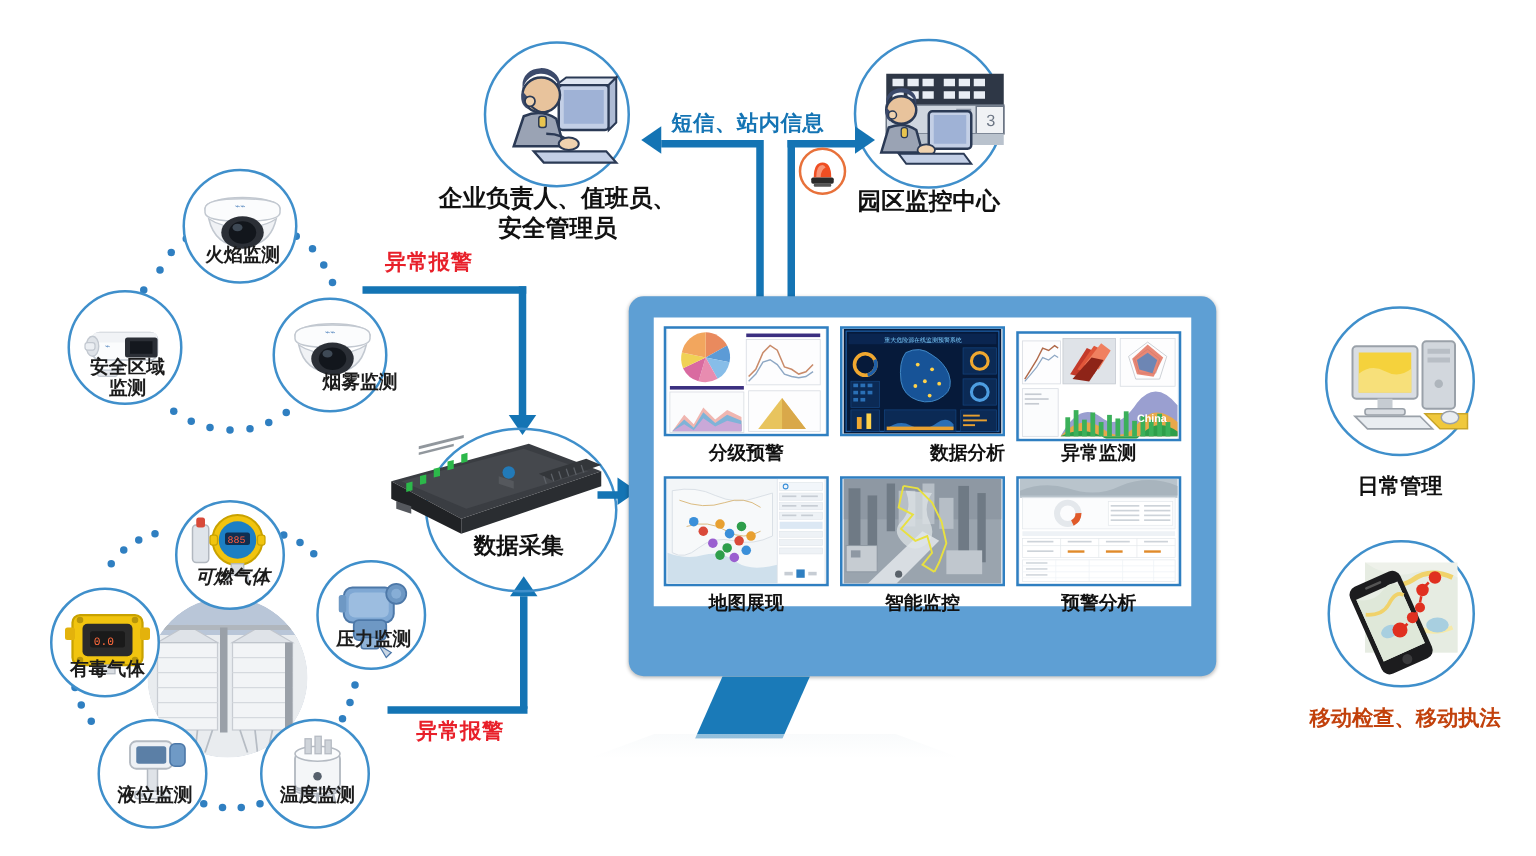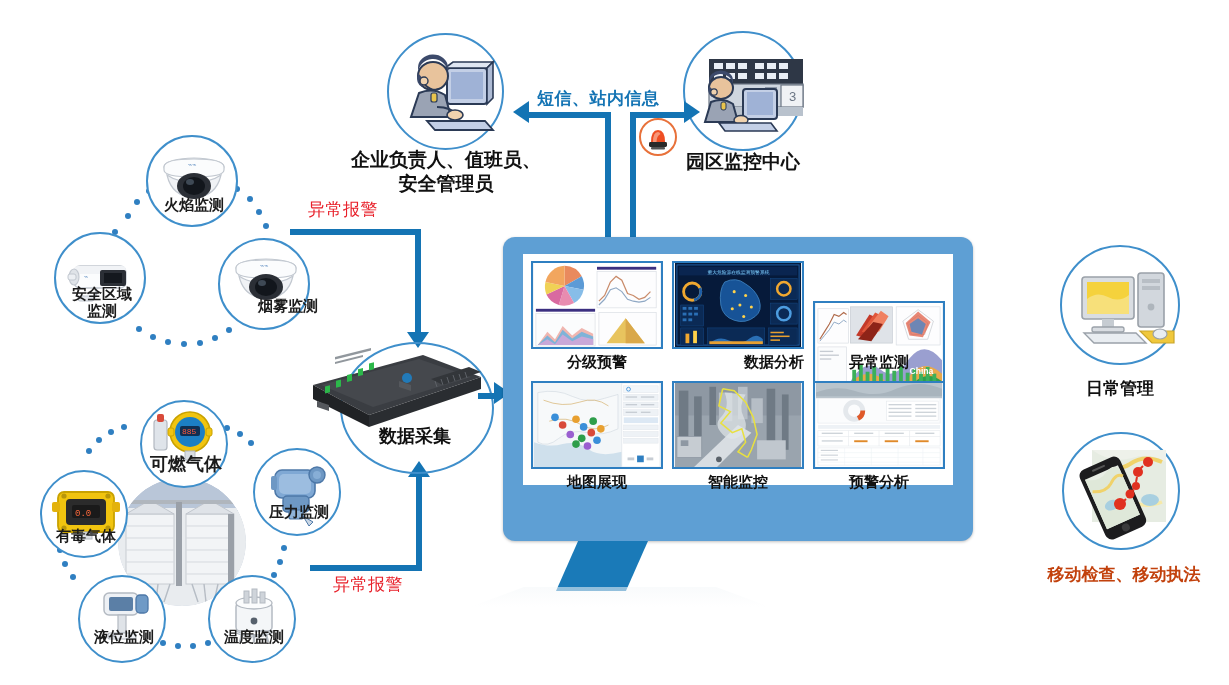--- a/index.html
+++ b/index.html
@@ -22,21 +22,21 @@
   .lineV{position:absolute;background:#1474b4;width:6px;}
   .arrowR{position:absolute;width:0;height:0;border-top:11px solid transparent;
           border-bottom:11px solid transparent;border-left:16px solid #1474b4;}
   .arrowL{position:absolute;width:0;height:0;border-top:11px solid transparent;
           border-bottom:11px solid transparent;border-right:16px solid #1474b4;}
   .arrowD{position:absolute;width:0;height:0;border-left:11px solid transparent;
           border-right:11px solid transparent;border-top:16px solid #1474b4;}
   .arrowU{position:absolute;width:0;height:0;border-left:11px solid transparent;
           border-right:11px solid transparent;border-bottom:16px solid #1474b4;}
 
-  .redlabel{position:absolute;color:#e8202a;font-weight:400;font-size:17px;
+  .redlabel{position:absolute;color:#e8202a;font-weight:700;font-size:17px;
             letter-spacing:.5px;}
   .bluelabel{position:absolute;color:#1474b4;font-weight:700;font-size:17px;
              letter-spacing:.5px;}
 
   
   .capTop{position:absolute;text-align:center;font-weight:700;font-size:19px;
           color:#111;line-height:1.28;white-space:pre-line;}
 
   
   .monitor{position:absolute;left:503px;top:237px;width:470px;height:304px;
@@ -278,21 +278,21 @@
       <rect x="15" y="12" width="7" height="8" rx="2" fill="#d84a3a"></rect>
       <circle cx="48" cy="30" r="20" fill="#f1c40f" stroke="#c9a200" stroke-width="1.6"></circle>
       <circle cx="48" cy="30" r="15" fill="#1c7fc4"></circle>
       <rect x="38" y="24" width="20" height="10" rx="2" fill="#0f2f52"></rect>
       <text x="40" y="32" font-size="8" fill="#ff5a3c" font-family="Liberation Mono, monospace">885</text>
       <rect x="26" y="26" width="6" height="8" rx="2" fill="#f1c40f" stroke="#c9a200" stroke-width="1"></rect>
       <rect x="64" y="26" width="6" height="8" rx="2" fill="#f1c40f" stroke="#c9a200" stroke-width="1"></rect>
       <rect x="43" y="49" width="10" height="9" fill="#d9dde2" stroke="#b2b8c0" stroke-width="1"></rect>
       <path d="M40 58 l0 6 M56 58 l0 6" stroke="#b2b8c0" stroke-width="2"></path>
     </svg>
-    <div class="node-label" style="left:-8px;top:52px;width:104px;font-size:18px;">可燃气体</div>
+    <div class="node-label" style="left:-8px;top:52px;width:104px;font-size:15px;font-style:italic;">可燃气体</div>
   </div>
 
   <div class="node" style="left:40px;top:470px;width:88px;height:88px;">
     <svg viewBox="0 0 88 88" width="88" height="88">
       <rect x="16" y="20" width="56" height="40" rx="6" fill="#f1c40f" stroke="#c9a200" stroke-width="1.8"></rect>
       <rect x="24" y="27" width="40" height="26" rx="4" fill="#2b2b2b"></rect>
       <rect x="30" y="33" width="28" height="13" rx="2" fill="#1a1a1a"></rect>
       <text x="33" y="44" font-size="9" fill="#ff6a3c" font-family="Liberation Mono, monospace">0.0</text>
       <circle cx="22" cy="24" r="2.6" fill="#b8960a"></circle>
         <circle cx="66" cy="24" r="2.6" fill="#b8960a"></circle>
@@ -462,21 +462,21 @@
             <rect x="98" y="68" width="30" height="18" fill="#0b2a55" stroke="#14457f" stroke-width=".6"></rect>
             <g fill="#e8a030">
                 <rect x="100" y="72" width="14" height="1.6"></rect>
                 <rect x="100" y="76" width="20" height="1.6"></rect>
               <rect x="100" y="80" width="10" height="1.6"></rect>
               </g>
           </svg>
         </div>
         <div class="tcap" style="left:141px;top:92px;text-align:right;">数据分析</div>
 
-        <div class="tile" style="left:282px;top:4px;margin-top:36px;">
+        <div class="tile" style="left:282px;top:4px;">
           <svg viewBox="0 0 132 88" width="128" height="84">
             <rect width="132" height="88" fill="#ffffff"></rect>
             <rect x="2" y="6" width="32" height="36" fill="#fdfdfe" stroke="#d9dde3" stroke-width=".7"></rect>
             <polyline points="4,38 9,30 14,22 19,12 24,14 29,10 32,12" fill="none" stroke="#b06a4a" stroke-width="1.2"></polyline>
             <polyline points="4,40 9,34 14,28 19,20 24,22 29,18 32,20" fill="none" stroke="#8fa8c4" stroke-width="1"></polyline>
             <rect x="36" y="4" width="44" height="38" fill="#dfe3e8" stroke="#c6cbd2" stroke-width=".7"></rect>
             <g>
               <polygon points="42,34 56,12 70,18 58,38" fill="#c43a2a"></polygon>
               <polygon points="48,30 62,10 74,16 62,34" fill="#e0563a"></polygon>
               <polygon points="54,26 68,8 76,14 66,30" fill="#f08060"></polygon>

